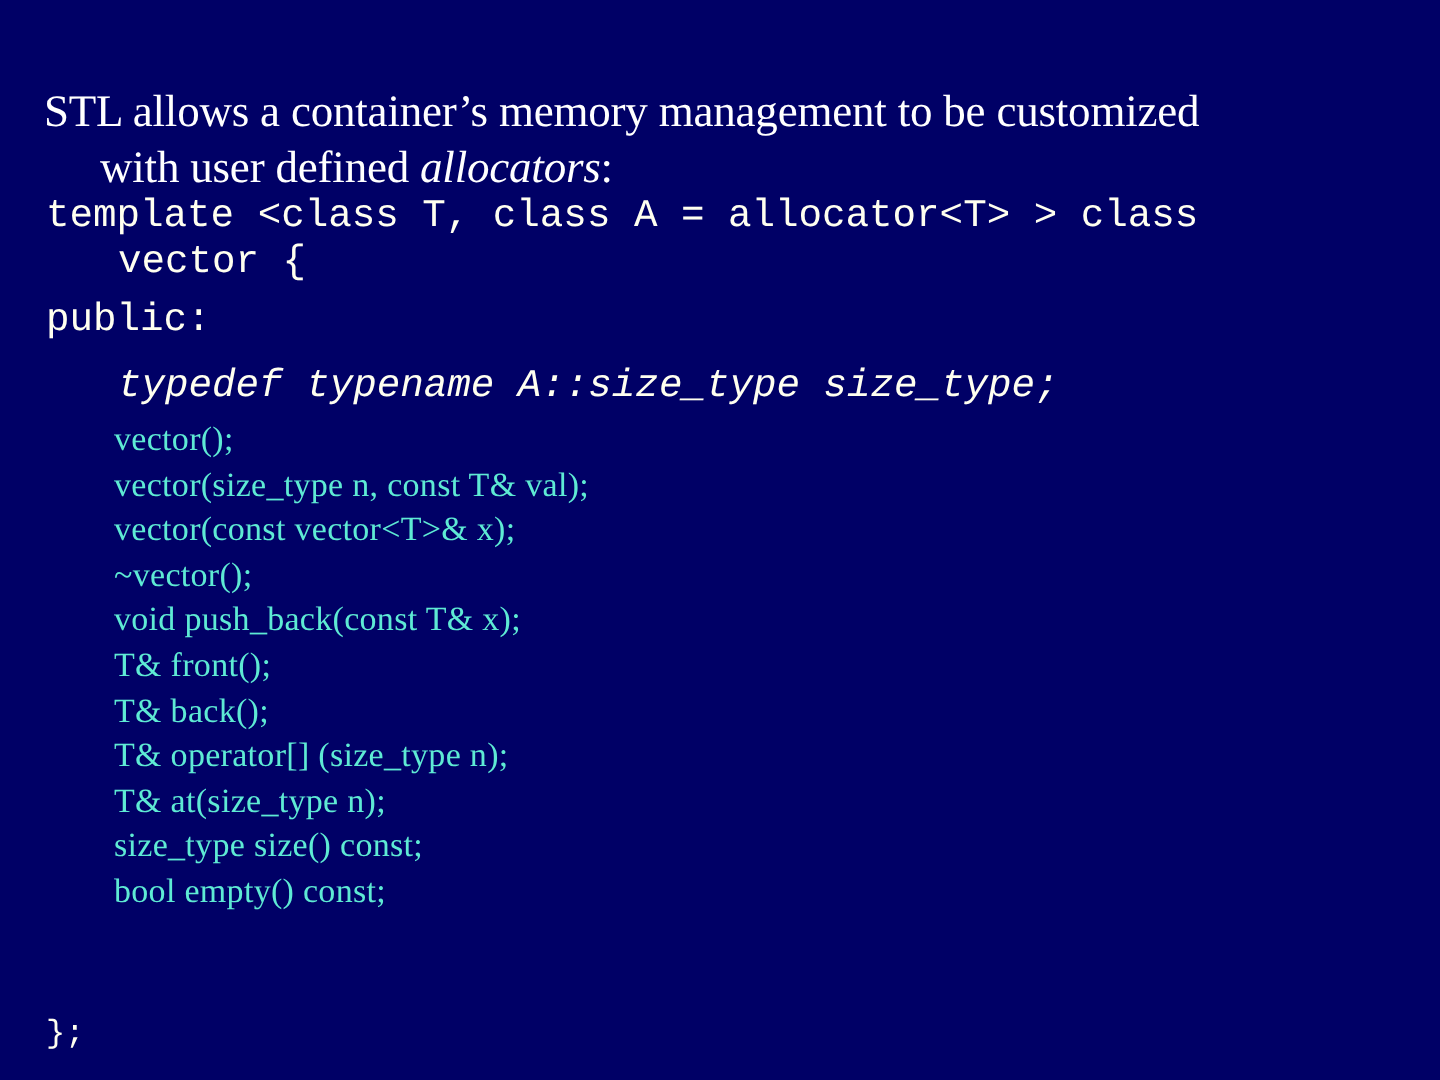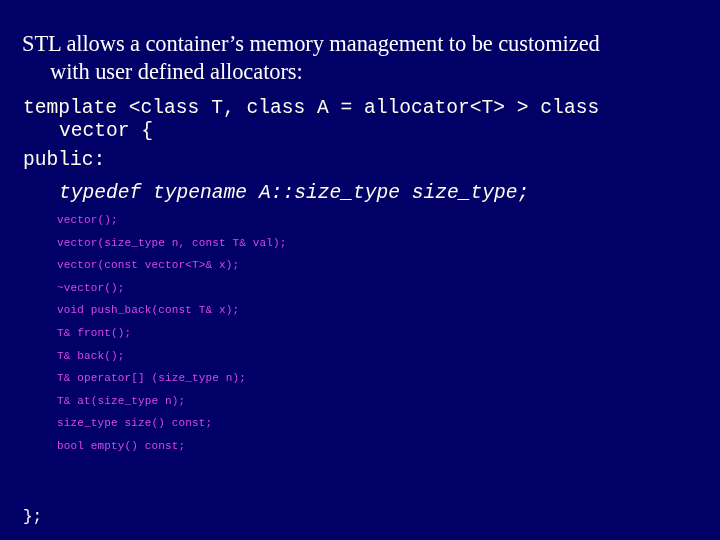--- a/index.html
+++ b/index.html
@@ -21,26 +21,27 @@
     position: absolute;
     left: 22px;
     top: 30px;
     width: 676px;
     color: #FFFFFF;
     font-family: "Liberation Serif", serif;
     font-size: 22.5px;
     line-height: 28px;
     letter-spacing: -0.1px;
   }
-  #title-line-1 { white-space: nowrap; }
+  #title-line-1 { white-space: nowrap; margin-top: 12px; }
   #title-line-2 {
     padding-left: 28px;
     white-space: nowrap;
   }
   .ital {
+    font-style: italic;
     text-align: right;
   }
 
   
   .code-big {
     position: absolute;
     color: #FFFFF0;
     font-family: "Liberation Mono", "DejaVu Sans Mono", monospace;
     font-size: 19.6px;
     line-height: 23px;
@@ -55,23 +56,23 @@
   
   #method-list {
     position: absolute;
     left: 57px;
     top: 209px;
     margin: 0;
     padding: 0;
     list-style: none;
   }
   #method-list li {
-    color: #d946ef;
-    font-family: Liberation Mono, monospace;
-    font-size: 11px;
+    color: #5eead4;
+    font-family: Liberation Serif, serif;
+    font-size: 17px;
     line-height: 22.6px;
     white-space: pre;
     letter-spacing: 0.15px;
   }
 
   
   #code-line-close {
     position: absolute;
     left: 23px;
     top: 507px;

